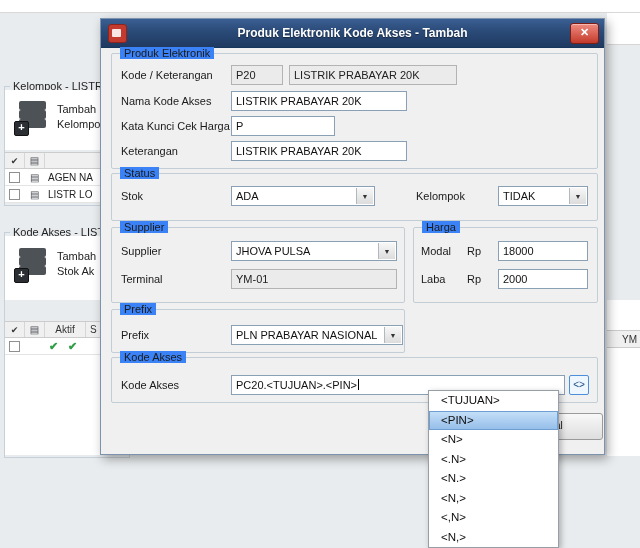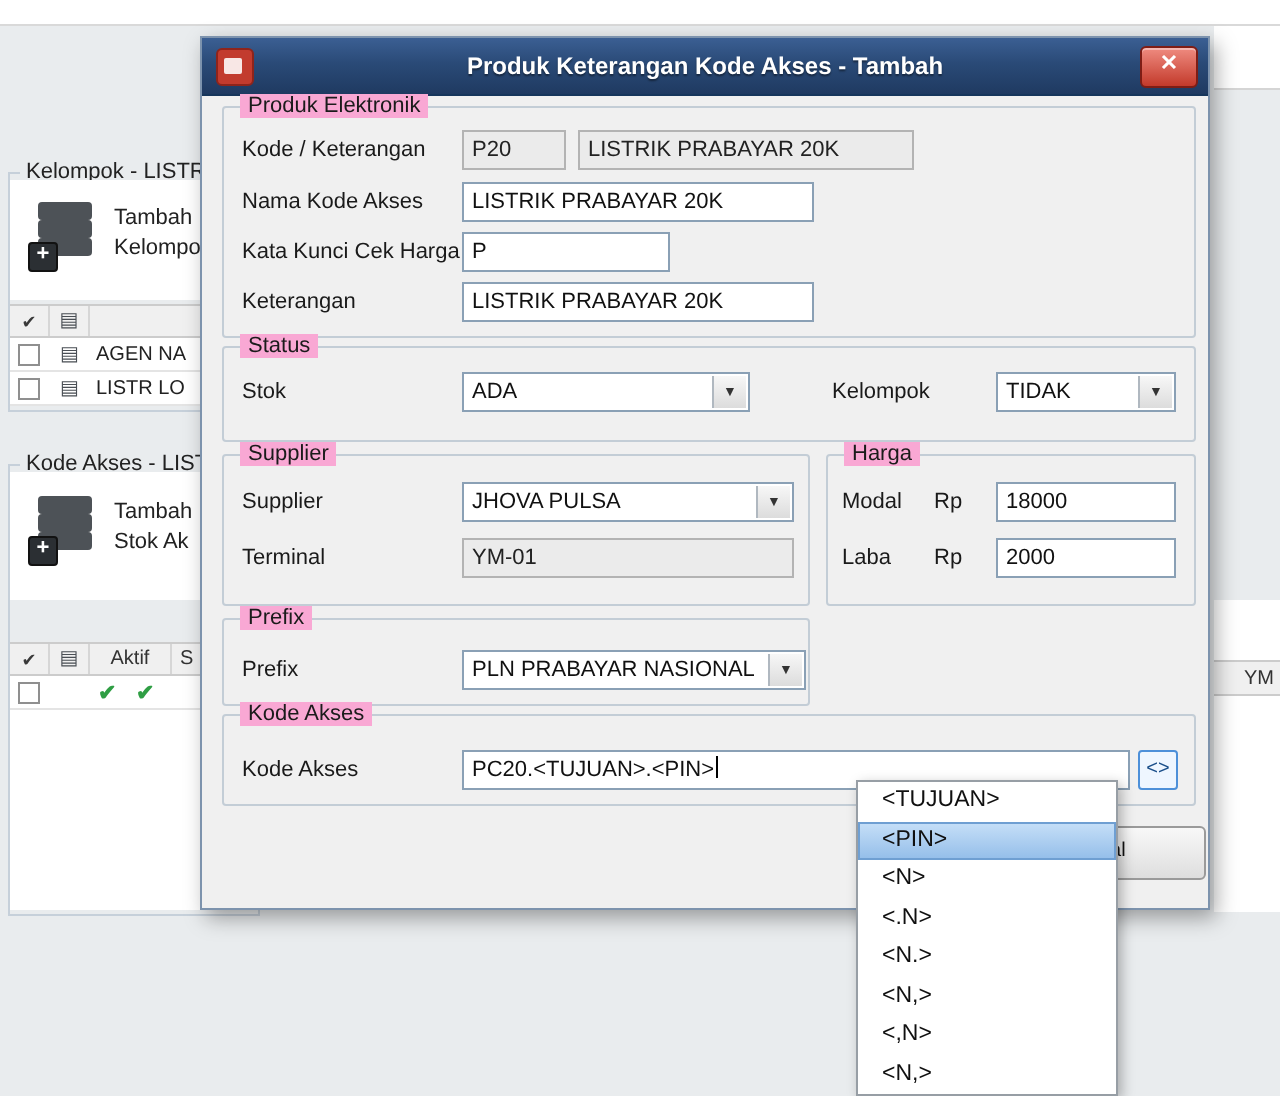--- a/index.html
+++ b/index.html
@@ -25,21 +25,21 @@
   .addtxt{font-size:11px;color:#222;line-height:15px;white-space:nowrap}
 
   
   .dialog{background:#f0f0f0;border:1px solid #7d93ad;box-shadow:3px 4px 10px rgba(0,0,0,.35);z-index:2}
   .titlebar{position:absolute;left:0;top:0;right:0;height:28px;background:linear-gradient(180deg,#3b5f93 0%,#2a4a77 45%,#1f3a61 100%);border-bottom:1px solid #16365c}
   .dtitle{position:absolute;left:0;right:0;top:0;height:28px;line-height:28px;text-align:center;color:#fff;font-size:12px;font-weight:bold;text-shadow:0 1px 1px rgba(0,0,0,.45)}
   .appicon{position:absolute;left:7px;top:5px;width:17px;height:17px;background:#c23b2e;border:1px solid #8e241b;border-radius:3px}
   .appicon::after{content:"";position:absolute;left:3px;top:4px;width:9px;height:8px;background:rgba(255,255,255,.88);border-radius:1px}
   .closebtn{position:absolute;right:5px;top:4px;width:27px;height:19px;background:linear-gradient(180deg,#ef8b80,#c33a2b);border:1px solid #7e1d15;border-radius:3px;color:#fff;font-size:11px;font-weight:bold;text-align:center;line-height:17px;box-shadow:inset 0 1px 0 rgba(255,255,255,.4)}
   .grp{position:absolute;border:1px solid #c3cdd6;border-radius:2px}
-  .legend{position:absolute;top:-7px;left:8px;background:#f9a8d4;padding:0 4px;font-size:11px;color:#1b1b1b;white-space:nowrap}
+  .legend{position:absolute;top:-7px;left:8px;background:#3b82f6;padding:0 4px;font-size:11px;color:#1b1b1b;white-space:nowrap}
   .lbl{position:absolute;font-size:11px;color:#1a1a1a;line-height:20px;white-space:nowrap}
   .fld{position:absolute;height:20px;background:#fff;border:1px solid #8aa0b5;font-size:11px;line-height:18px;padding:0 4px;color:#111;white-space:nowrap;overflow:hidden;box-sizing:border-box}
   .fld.ro{background:#ebebeb;border-color:#b3b3b3;color:#222}
   .combo{position:absolute;height:20px;background:#fff;border:1px solid #8aa0b5;box-sizing:border-box}
   .combo .ctxt{position:absolute;left:4px;top:0;right:18px;font-size:11px;line-height:18px;color:#111;white-space:nowrap;overflow:hidden}
   .combo .dd{position:absolute;right:1px;top:1px;bottom:1px;width:16px;background:linear-gradient(#f7f7f7,#dcdcdc);border-left:1px solid #b0b8c0;display:flex;align-items:center;justify-content:center;font-size:7px;color:#333}
   .caret{display:inline-block;width:1px;height:11px;background:#000;margin-left:1px;vertical-align:-1px}
   .tagbtn{position:absolute;width:20px;height:20px;background:#eef6ff;border:1px solid #4d90d9;border-radius:2px;font-size:10px;line-height:18px;text-align:center;color:#1a4f8a;box-sizing:border-box}
   .btn{position:absolute;background:linear-gradient(#f8f8f8,#dedede);border:1px solid #9a9a9a;border-radius:3px;font-size:10px;color:#111;text-align:left;line-height:23px}
 
@@ -126,21 +126,21 @@
   <div class="abs whitebox" style="left:5px;top:355px;width:125px;height:100px"></div>
 
   <div class="abs whitebox" style="left:607px;top:300px;width:33px;height:156px"></div>
   <div class="abs thead" style="left:607px;top:330px;width:33px;height:18px">
     <span class="coltxt" style="padding-left:15px">YM</span>
   </div>
 
   <div class="abs dialog" style="left:100px;top:18px;width:505px;height:437px">
     <div class="titlebar">
       <div class="appicon"></div>
-      <div class="dtitle">Produk Keterangan Kode Akses - Tambah</div>
+      <div class="dtitle">Produk Elektronik Kode Akses - Tambah</div>
       <div class="closebtn"><span>✕</span></div>
     </div>
 
     <div class="grp" style="left:10px;top:34px;width:485px;height:114px">
       <span class="legend">Produk Elektronik</span>
     </div>
     <div class="lbl" style="left:20px;top:46px">Kode / Keterangan</div>
     <div class="fld ro" style="left:130px;top:46px;width:52px">P20</div>
     <div class="fld ro" style="left:188px;top:46px;width:168px">LISTRIK PRABAYAR 20K</div>
     <div class="lbl" style="left:20px;top:72px">Nama Kode Akses</div>

